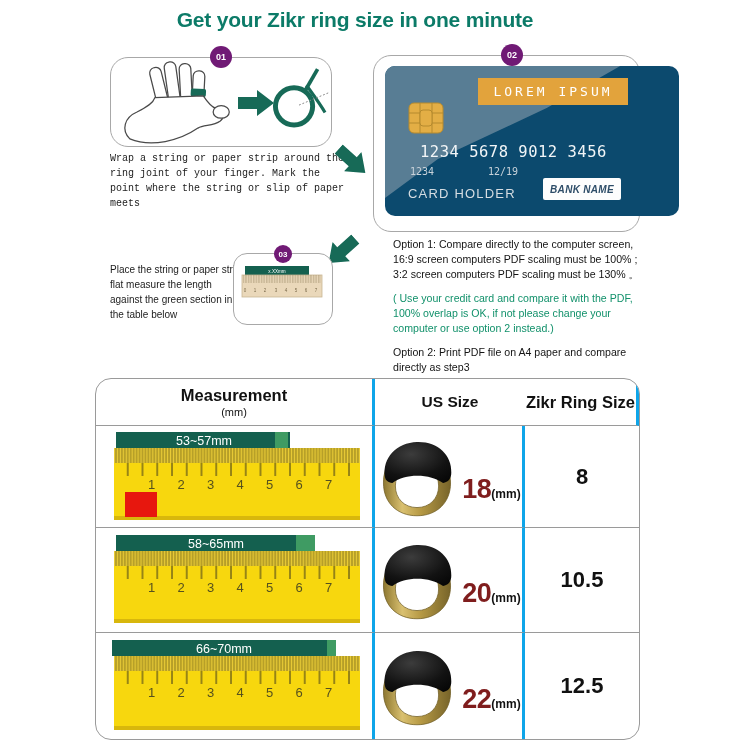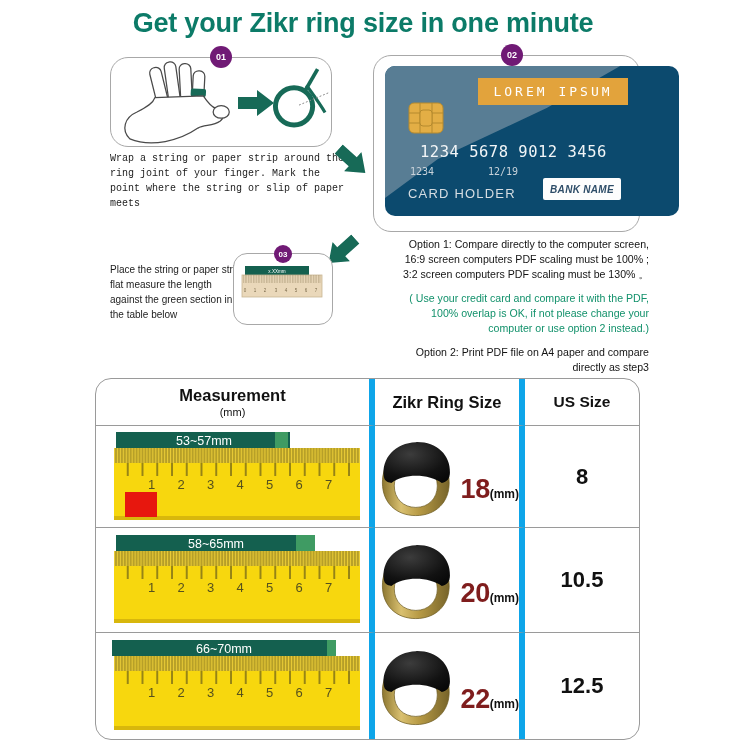--- a/index.html
+++ b/index.html
@@ -1,19 +1,19 @@
 <!DOCTYPE html>
 <html><head>
 <meta charset="utf-8">
 <style>
   * { margin:0; padding:0; box-sizing:border-box; }
   html,body { width:750px; height:750px; background:#fff; font-family:"Liberation Sans", sans-serif; position:relative; overflow:hidden; }
   .abs { position:absolute; }
 
-  .title { left:12px; top:8px; width:702px; text-align:center; font-size:27px; font-weight:bold; color:#0c7b68; letter-spacing:-0.2px; }
+  .title { left:4px; top:8px; width:702px; text-align:center; font-size:21px; font-weight:bold; color:#0c7b68; letter-spacing:-0.2px; }
 
   .step-box { border:1.6px solid #a8a8a8; border-radius:18px; background:#fff; }
   .badge { background:#701a75; color:#fff; font-weight:bold; border-radius:50%; display:flex; align-items:center; justify-content:center; z-index:5; }
   .badge-lg { width:22px; height:22px; font-size:9px; }
   .badge-sm { width:18px; height:18px; font-size:8px; }
 
   .caption { font-size:10px; line-height:1.5; color:#1c1c1c; }
 
   
   .card { left:385px; top:66px; width:294px; height:150px; background:#0c4a6e; border-radius:10px; overflow:hidden; }
@@ -22,26 +22,26 @@
   .card-number { position:absolute; left:35px; top:77px; width:210px; color:#f2f5f7; font-family:"DejaVu Sans Mono", monospace; font-size:15.5px; letter-spacing:0.5px; white-space:nowrap; }
   .card-sub { position:absolute; top:100px; color:#c8d2da; font-family:"DejaVu Sans Mono", monospace; font-size:10px; }
   .card-holder { position:absolute; left:23px; top:120px; color:#d6dde2; font-size:13px; letter-spacing:1.2px; }
   .card-bank { position:absolute; left:158px; top:112px; width:78px; height:22px; background:#fdfdfd; border-radius:2px; display:flex; align-items:center; justify-content:center; font-size:10px; font-weight:bold; font-style:italic; color:#2e4d68; letter-spacing:0.3px; }
 
   .arrow-glyph { width:36px; height:26px; }
   .rot-se { transform:rotate(42deg); }
   .rot-sw { transform:rotate(138deg); }
 
   
-  .opt { font-size:10.6px; line-height:1.42; color:#141414; margin-bottom:9px;text-align:right; }
+  .opt { font-size:10.6px; line-height:1.42; color:#141414; margin-bottom:9px; }
   .opt-note { color:#12916b; }
 
   
   .size-table { left:95px; top:378px; width:545px; height:362px; border:1.6px solid #9a9a9a; border-radius:16px; display:grid; grid-template-columns:279px 150px 114px; grid-template-rows:47px 102px 105px 106px; overflow:hidden; background:#fff; }
-  .cell { border-right:6px solid #0ea5e9; border-bottom:1px solid #9a9a9a; display:flex; align-items:center; justify-content:center; }
+  .cell { border-right:3px solid #0ea5e9; border-bottom:1px solid #9a9a9a; display:flex; align-items:center; justify-content:center; }
   .cell.last-col { border-right:none; }
   .cell.last-row { border-bottom:none; }
   .hdr { flex-direction:column; font-weight:bold; color:#111; }
   .hdr-main { font-size:16.5px; }
   .hdr-unit { font-size:11px; font-weight:normal; margin-top:1px; }
   .ring-cell { gap:4px; }
   .ring-label { display:flex; align-items:baseline; margin-top:26px; }
   .ring-mm { font-size:27px; font-weight:bold; color:#7f1d1d; letter-spacing:-0.5px; }
   .ring-mm-unit { font-size:12px; font-weight:bold; color:#111; }
   .us-val { font-size:22px; font-weight:bold; color:#111; }
@@ -158,25 +158,25 @@
   <div class="opt opt-note">( Use your credit card and compare it with the PDF, 100% overlap is OK, if not please change your computer or use option 2 instead.)</div>
   <div class="opt">Option 2: Print PDF file on A4 paper and compare directly as step3</div>
 </div>
 
 <div class="abs size-table">
 
   <div class="cell hdr">
     <div class="hdr-main">Measurement</div>
     <div class="hdr-unit">(mm)</div>
   </div>
+  <div class="cell hdr last-col">
+    <div class="hdr-main" style="font-size:15.5px">US Size</div>
+  </div>
   <div class="cell hdr">
     <div class="hdr-main">Zikr Ring Size</div>
-  </div>
-  <div class="cell hdr last-col">
-    <div class="hdr-main" style="font-size:15.5px">US Size</div>
   </div>
 
   <div class="cell ruler-wrap">
     <svg width="252" height="94" viewBox="0 0 250 94">
       <rect x="4" y="2" width="174" height="16" fill="#14604f"></rect>
       <rect x="163" y="2" width="13" height="16" fill="#3f9b63"></rect>
       <text x="92" y="15" text-anchor="middle" font-size="12.5" fill="#fff" font-family="Liberation Sans, sans-serif">53~57mm</text>
       <rect x="2" y="18" width="246" height="72" fill="#f7d70e"></rect>
       <rect x="2" y="18" width="246" height="15" fill="#e9cb36"></rect>
       <rect x="3" y="18" width="244" height="15" fill="url(#ft)"></rect>

